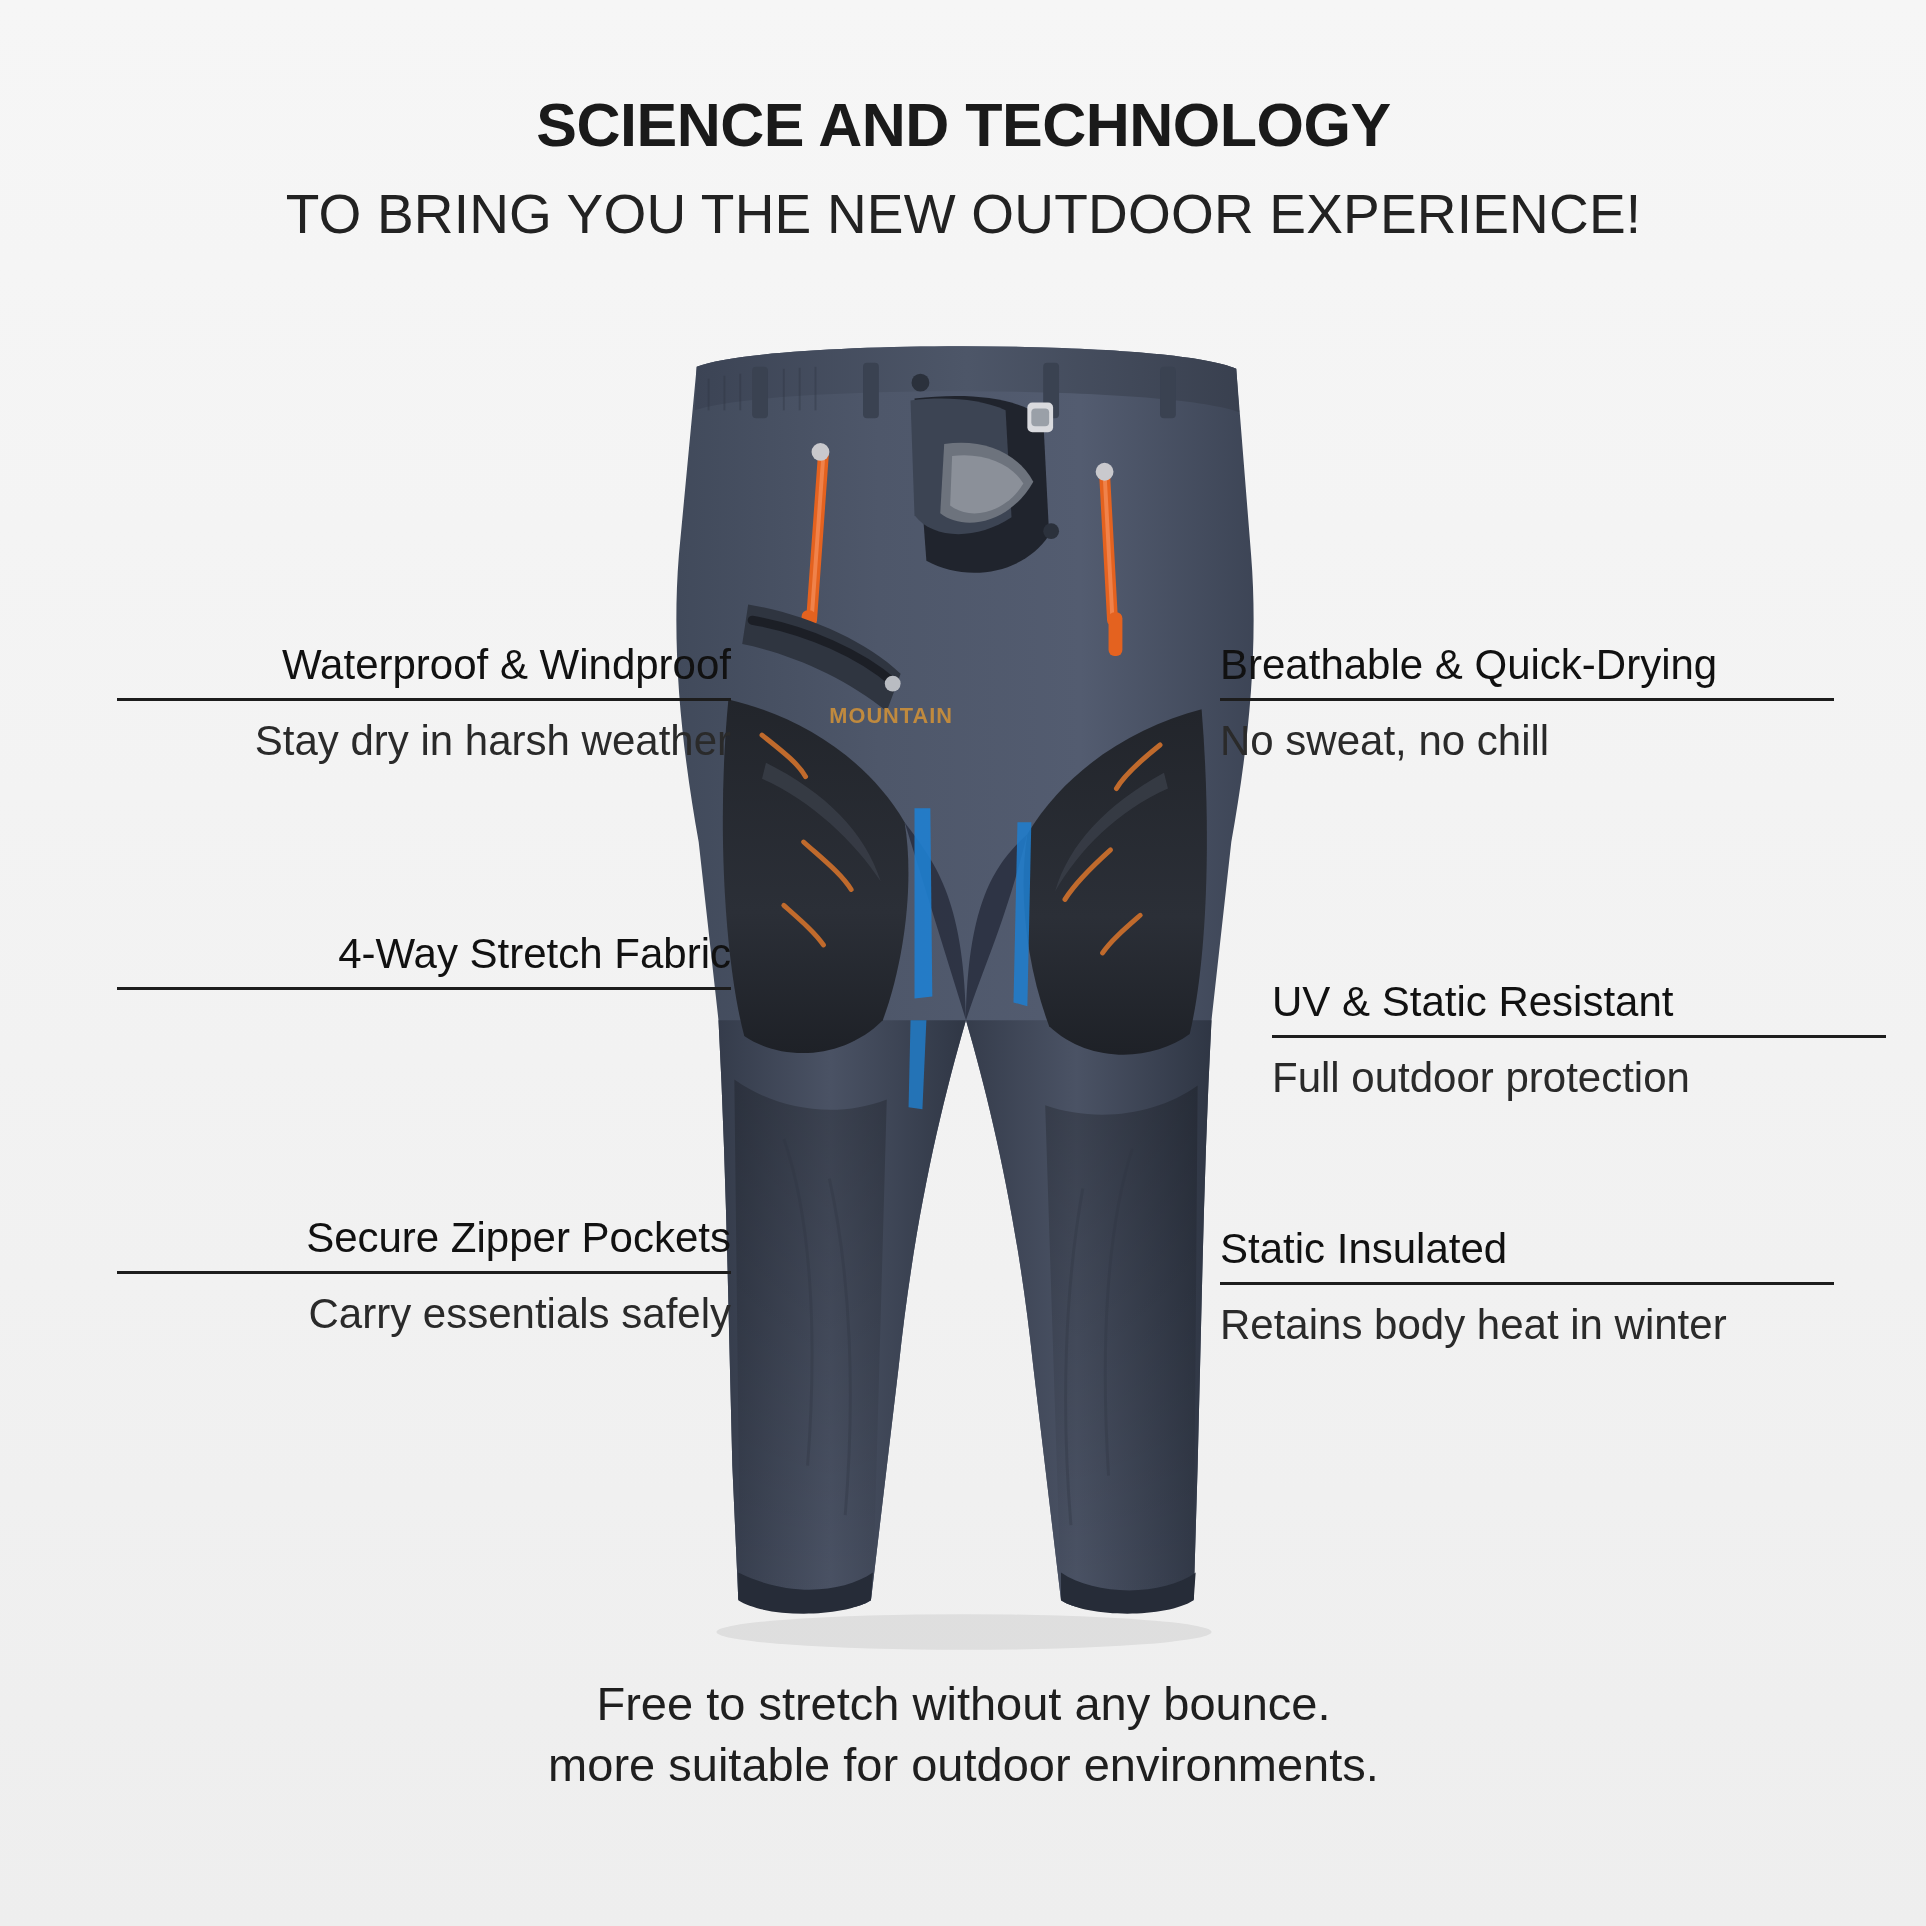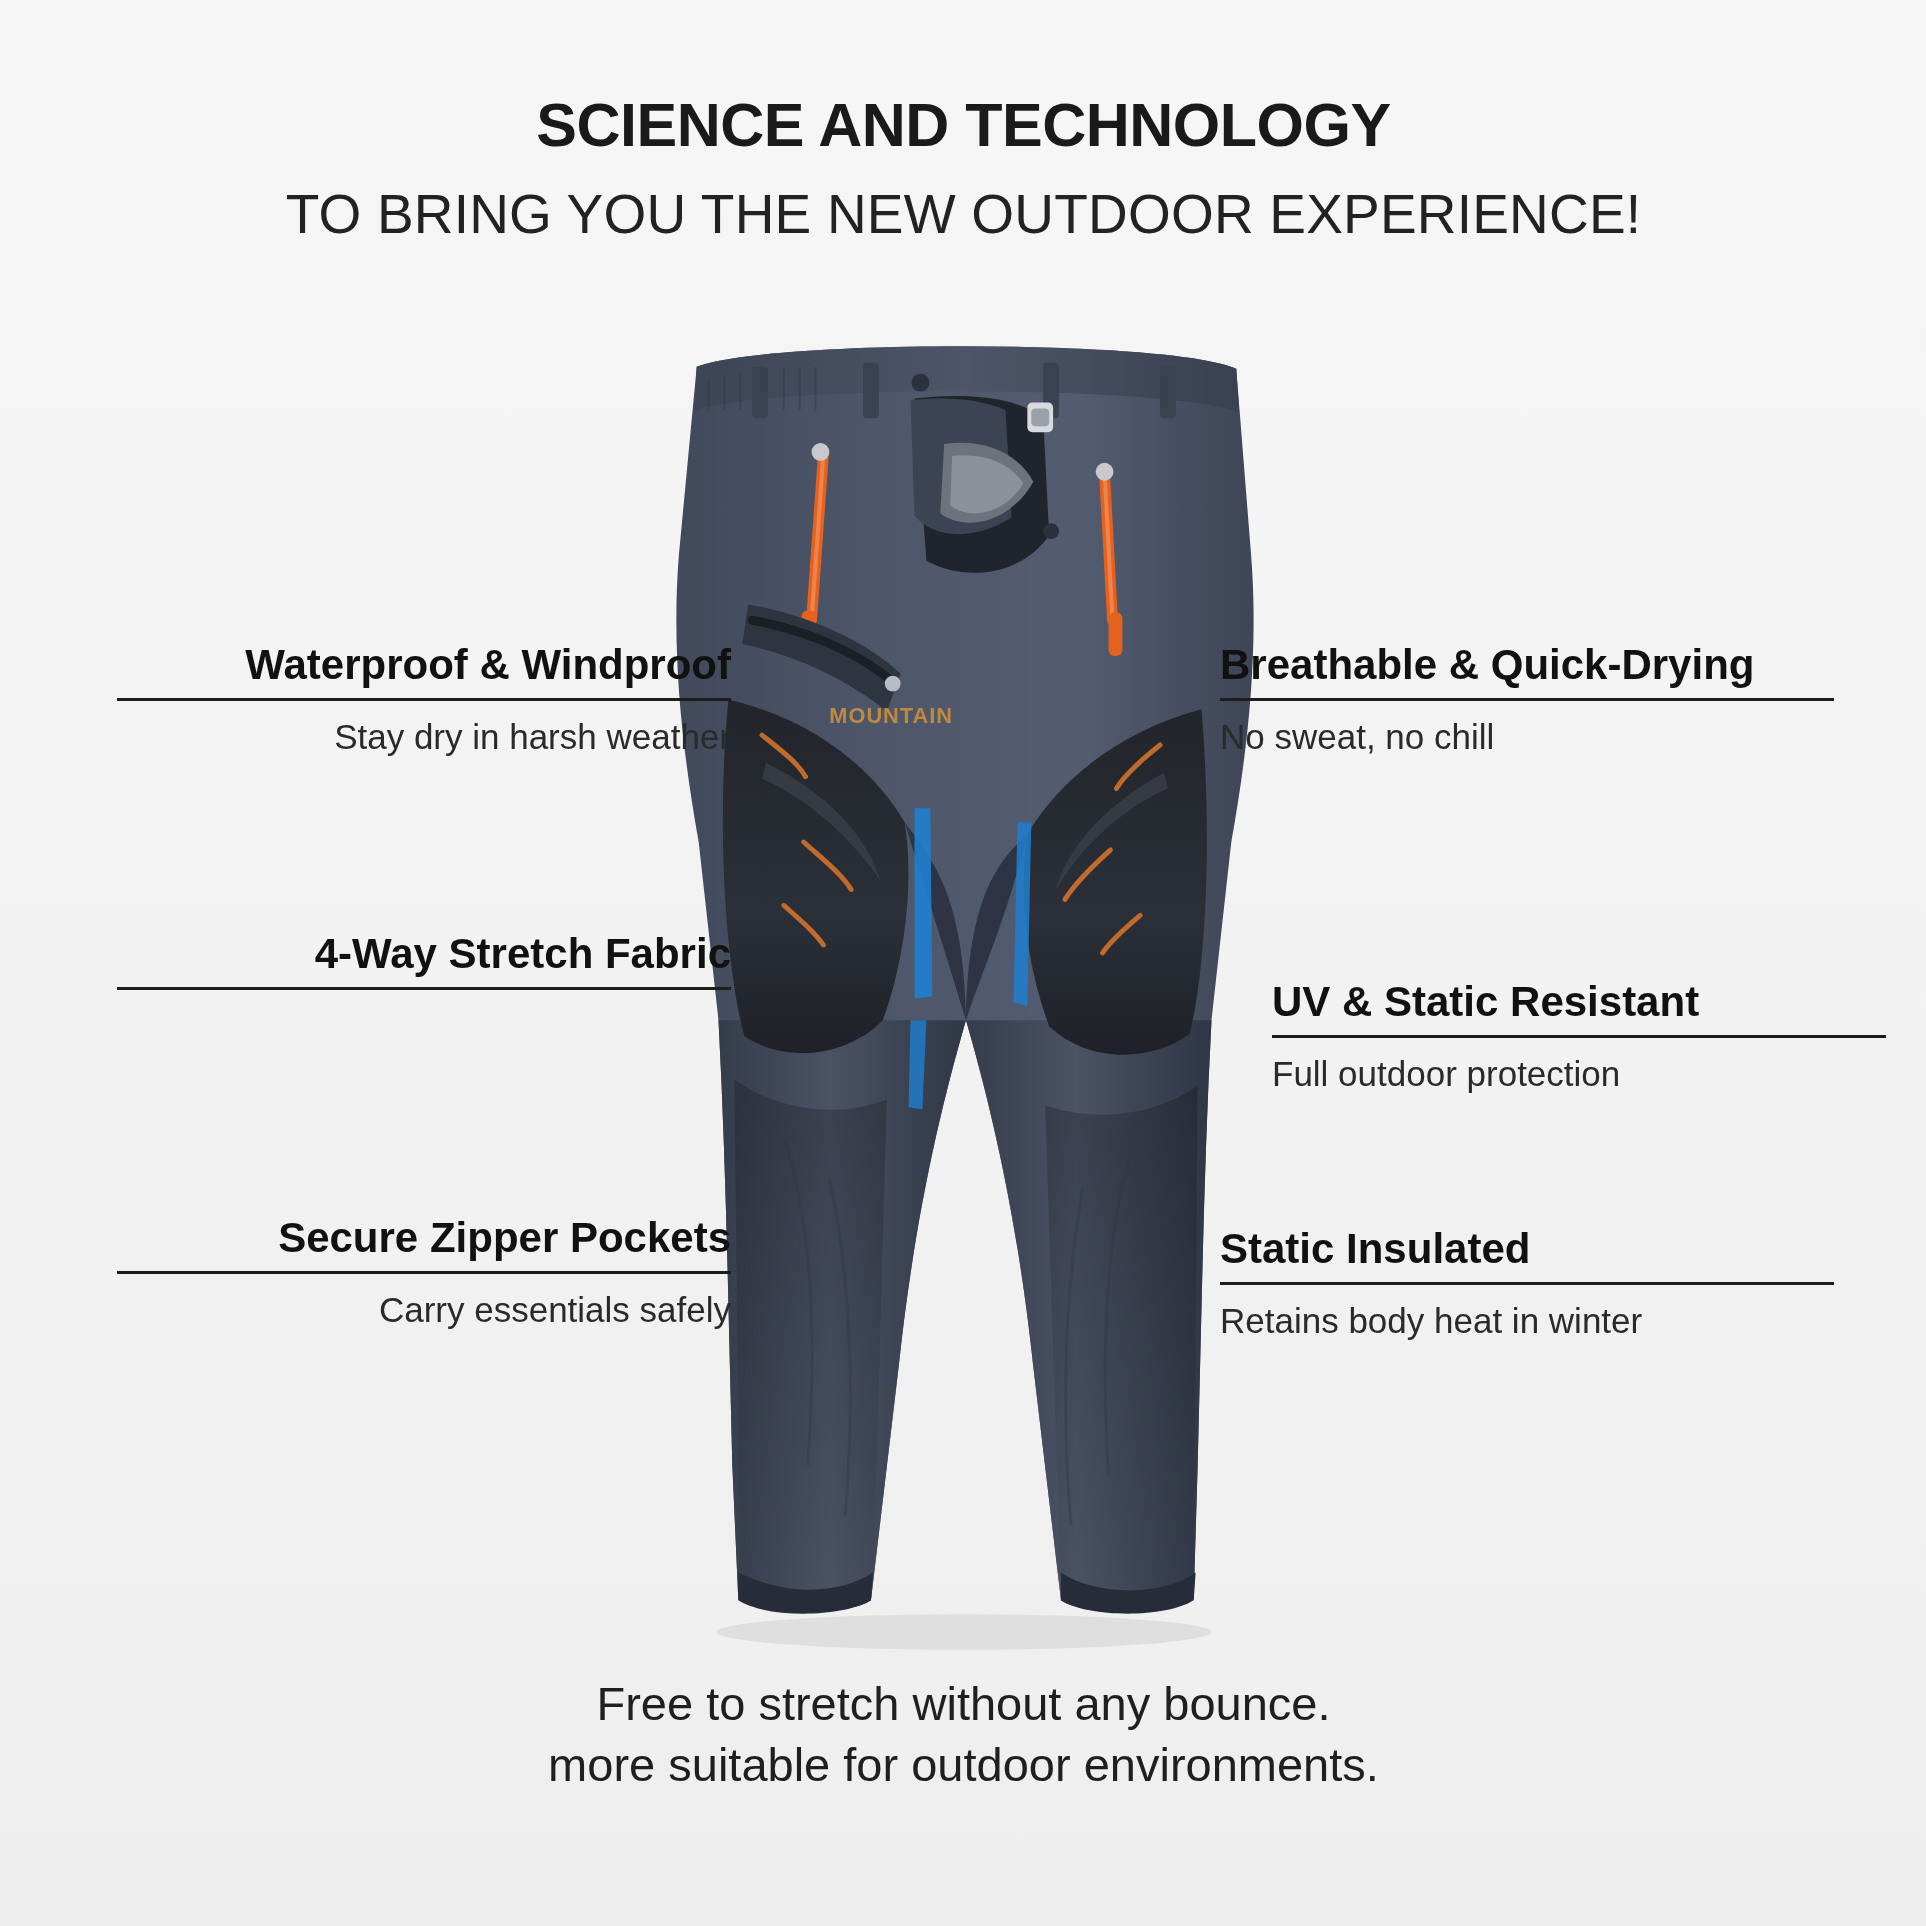--- a/index.html
+++ b/index.html
@@ -45,34 +45,34 @@
     line-height: 1.05;
   }
 
   
   .feature {
     position: absolute;
     width: 614px;
   }
   .feature .f-title {
     font-size: 42px;
-    font-weight: 700;
+    font-weight: 400;
     color: #111111;
     line-height: 1.1;
     white-space: nowrap;
   }
   .feature .rule {
     height: 3px;
     background: #1d1d1d;
     margin-top: 10px;
     width: 100%;
   }
   .feature .f-sub {
     margin-top: 16px;
-    font-size: 35px;
+    font-size: 42px;
     font-weight: 400;
     color: #2a2a2a;
     line-height: 1.15;
     white-space: nowrap;
   }
   .feature.left { text-align: right; }
   .feature.right { text-align: left; }
 
   .f-left-1 { left: 117px;  top: 642px; }
   .f-left-2 { left: 117px;  top: 931px; }

